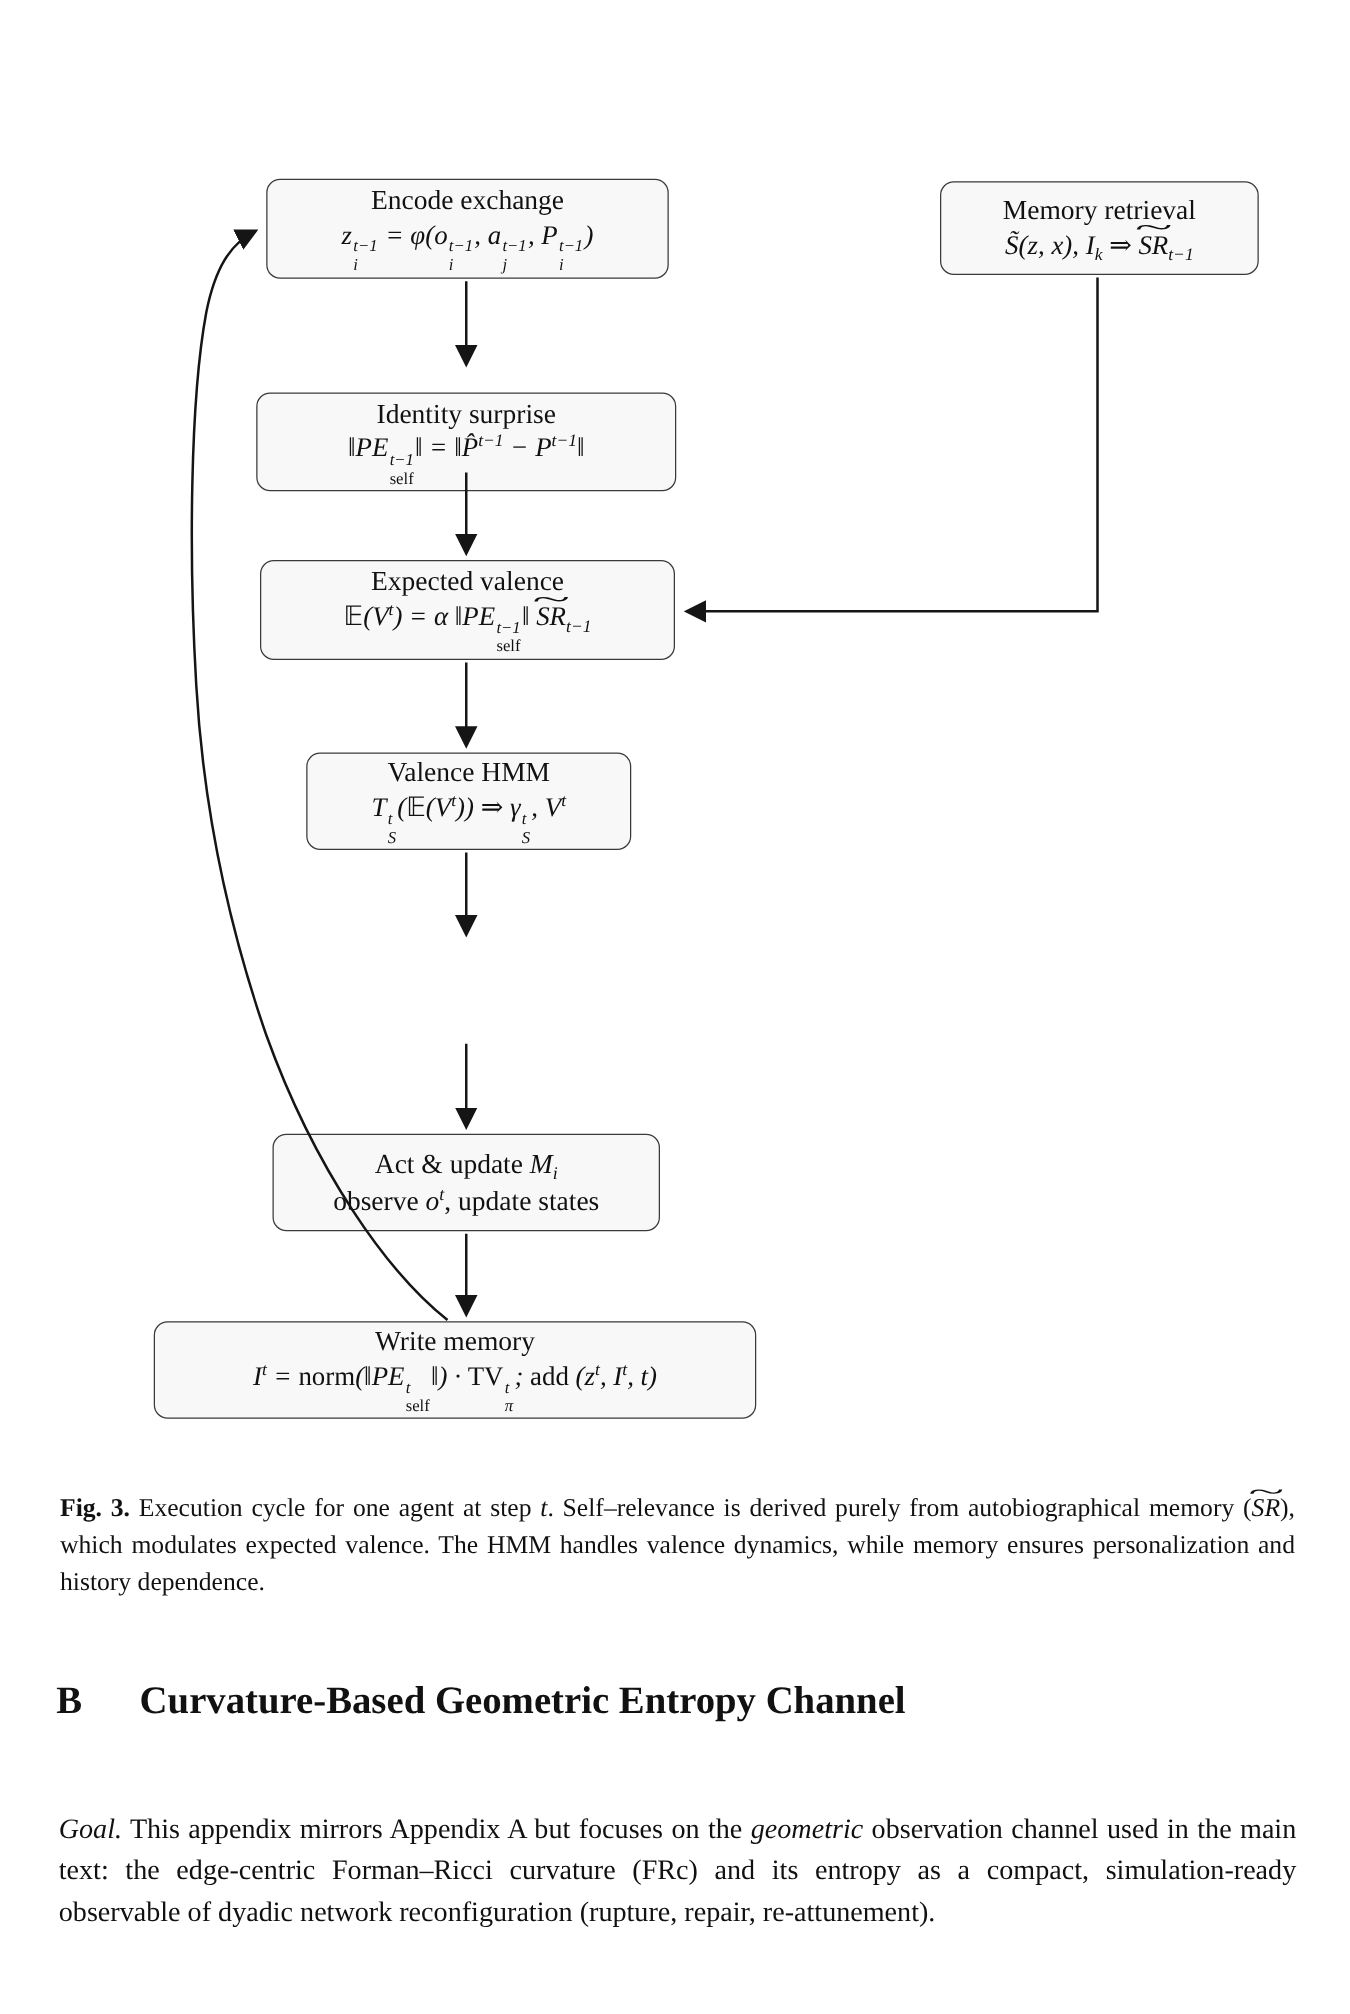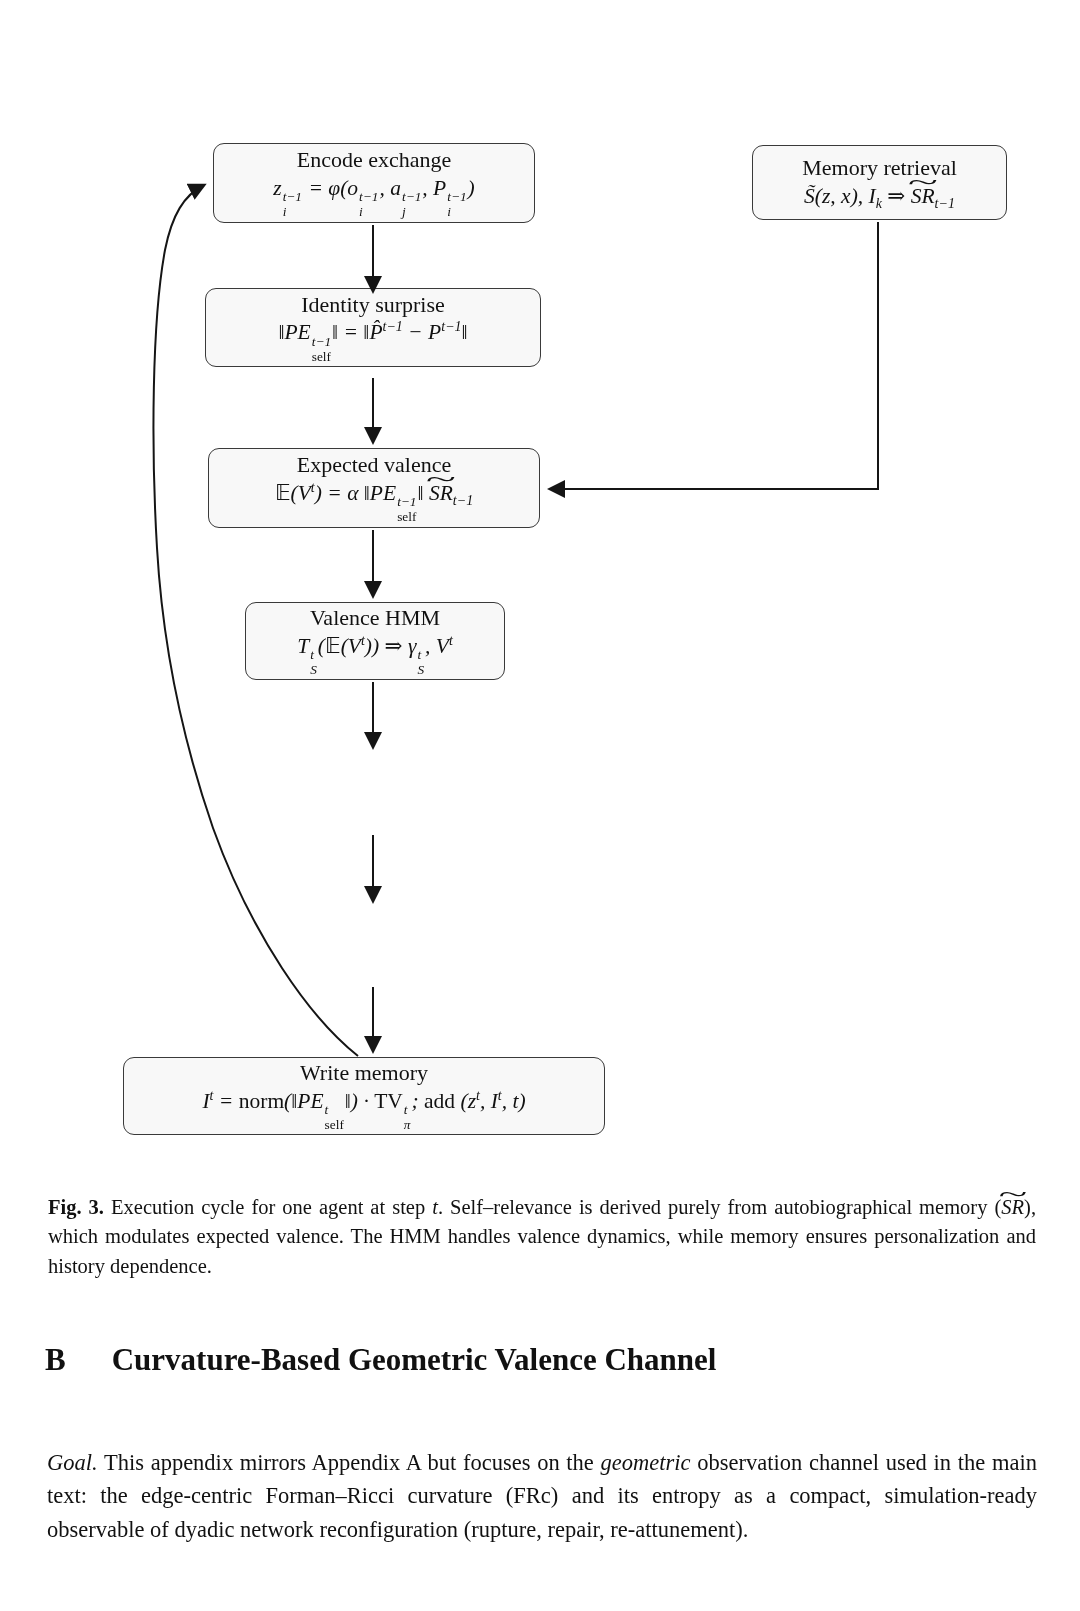--- a/index.html
+++ b/index.html
@@ -59,21 +59,21 @@
           <span>t−1</span>
           <span>i</span>
         </span>)</div>
   </div>
 
   <div class="fbox" style="left:752px;top:145px;width:255px;height:75px">
     <div class="fbt">Memory retrieval</div>
     <div class="fx">S̃(z, x), I<sub>k</sub> ⇒ <span class="wt">SR</span><sub>t−1</sub></div>
   </div>
 
-  <div class="fbox" style="left:205px;top:288px;width:336px;height:79px">
+  <div class="fbox" style="left:205px;top:314px;width:336px;height:79px">
     <div class="fbt">Identity surprise</div>
     <div class="fx">‖PE<span class="stk">
           <span>t−1</span>
           <span><span class="rm">self</span></span>
         </span>‖ = ‖P̂<sup>t−1</sup> − P<sup>t−1</sup>‖</div>
   </div>
 
   <div class="fbox" style="left:208px;top:448px;width:332px;height:80px">
     <div class="fbt">Expected valence</div>
     <div class="fx">𝔼(V<sup>t</sup>) = α ‖PE<span class="stk">
@@ -87,20 +87,24 @@
     <div class="fx">T<span class="stk">
           <span>t</span>
           <span>S</span>
         </span>(𝔼(V<sup>t</sup>)) ⇒ γ<span class="stk">
           <span>t</span>
           <span>S</span>
         </span>, V<sup>t</sup></div>
   </div>
 
 
+  <div class="fbox" style="left:218px;top:907px;width:310px;height:78px">
+    <div class="fbt fx" style="font-size:22px"><span class="rm">Act &amp; update </span>M<sub>i</sub></div>
+    <div class="fx" style="font-size:22px"><span class="rm">observe </span>o<sup>t</sup><span class="rm">, update states</span></div>
+  </div>
 
   <div class="fbox" style="left:123px;top:1057px;width:482px;height:78px">
     <div class="fbt">Write memory</div>
     <div class="fx">I<sup>t</sup> = <span class="rm">norm</span>(‖PE<span class="stk">
           <span>t</span>
           <span><span class="rm">self</span></span>
         </span>‖) · <span class="rm">TV</span><span class="stk">
           <span>t</span>
           <span>π</span>
         </span>; <span class="rm">add</span> (z<sup>t</sup>, I<sup>t</sup>, t)</div>
@@ -120,18 +124,18 @@
       <path d="M373 835 V 901"></path>
       <path d="M373 987 V 1051"></path>
       <path d="M878 222 V 489 H 550"></path>
       <path d="M358 1056 C 310 1018, 252 936, 213 828 C 184 744, 163 652, 157 548 C 151 446, 152 320, 165 250 C 172 215, 184 195, 204 185"></path>
     </g>
   </svg>
 
   <p class="caption"><b>Fig. 3.</b><span> Execution cycle for one agent at step </span><i>t</i><span>. Self–relevance is derived purely from autobiographical memory (</span><i class="wt">SR</i><span>), which modulates expected valence. The HMM handles valence dynamics, while memory ensures personalization and history dependence.</span></p>
 
   <div class="h-b">
-    <span class="num">B</span><span>Curvature-Based Geometric Valence Channel</span>
+    <span class="num">B</span><span>Curvature-Based Geometric Entropy Channel</span>
   </div>
 
   <p class="goal"><i>Goal.</i><span> This appendix mirrors Appendix A but focuses on the </span><i>geometric</i><span> observation channel used in the main text: the edge-centric Forman–Ricci curvature (FRc) and its entropy as a compact, simulation-ready observable of dyadic network reconfiguration (rupture, repair, re-attunement).</span></p>
 
 </div>
 
 </body></html>

